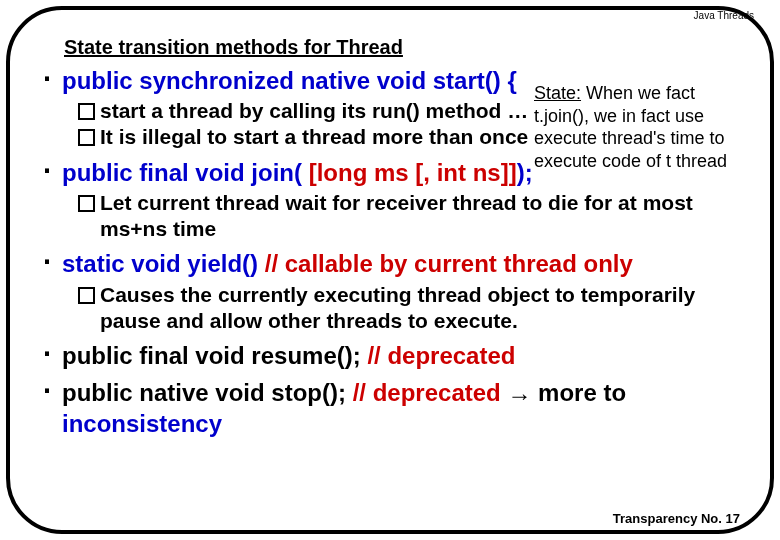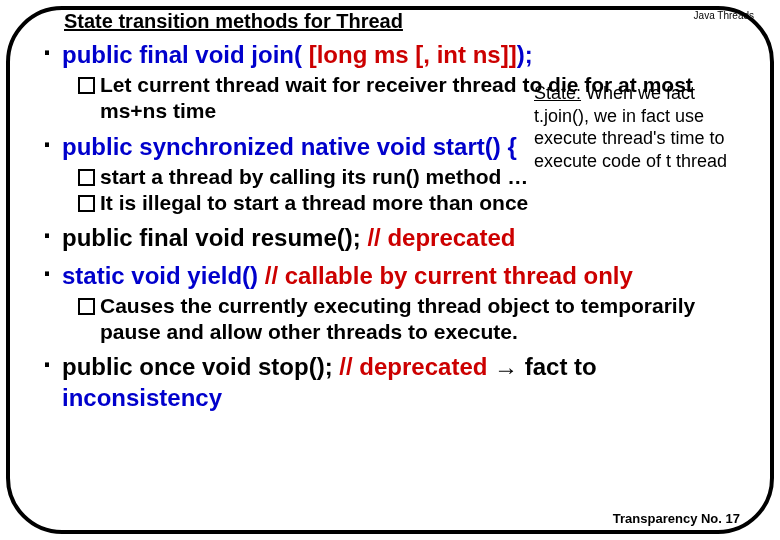--- a/index.html
+++ b/index.html
@@ -32,21 +32,21 @@
     position: absolute;
     right: 2px;
     top: 0;
     font-weight: normal;
     font-size: 10px;
   }
   .subtitle {
     font-weight: bold;
     text-decoration: underline;
     font-size: 20px;
-    margin-top: 0;
+    margin-top: 26px;
     margin-left: 28px;
   }
   ul.bullets {
     list-style: none;
     padding: 0;
     margin: 6px 0 0 0;
   }
   ul.bullets > li {
     position: relative;
     padding-left: 26px;
@@ -113,55 +113,55 @@
 
 <div class="frame"></div>
 
 <div class="content">
   <div class="header">Java Threads</div>
   <div class="subtitle">State transition methods for Thread</div>
 
   <ul class="bullets">
 
     <li>
-      <div class="sig blue">
-        <span>public final void join( </span><span class="red">[long ms [, int ns]]</span><span>);</span>
-      </div>
-      <ul class="sub">
-        <li>Let current thread wait for receiver thread to die for at most ms+ns time</li>
-      </ul>
-    </li>
-
-    <li>
       <div class="sig blue">public synchronized native void start() {</div>
       <ul class="sub">
         <li>start a thread by calling its run() method …</li>
         <li>It is illegal to start a thread more than once</li>
       </ul>
     </li>
 
     <li>
-      <div class="sig">
-        <span>public final void resume();  </span><span class="red">// deprecated</span>
+      <div class="sig blue">
+        <span>public final void join( </span><span class="red">[long ms [, int ns]]</span><span>);</span>
       </div>
+      <ul class="sub">
+        <li>Let current thread wait for receiver thread to die for at most ms+ns time</li>
+      </ul>
     </li>
 
     <li>
       <div class="sig blue">
         <span>static void  yield()   </span><span class="red">// callable by current thread only</span>
       </div>
       <ul class="sub">
         <li>Causes the currently executing thread object to temporarily pause           and allow other threads to execute.</li>
       </ul>
     </li>
 
+    <li>
+      <div class="sig">
+        <span>public final void resume();  </span><span class="red">// deprecated</span>
+      </div>
+    </li>
+
 
     <li>
       <div class="sig">
-        <span>public once void stop();  </span><span class="red">// deprecated </span><span class="arrow">→</span><span> fact to </span><span class="blue">inconsistency</span>
+        <span>public native void stop();  </span><span class="red">// deprecated </span><span class="arrow">→</span><span> more to </span><span class="blue">inconsistency</span>
       </div>
     </li>
 
   </ul>
 
   <div class="note">
     <span class="note-u">State:</span><span> When we fact</span><br>
     <span>t.join(),  we in fact use</span><br>
     <span>execute thread's time to</span><br>
     <span>execute code of t thread</span>

